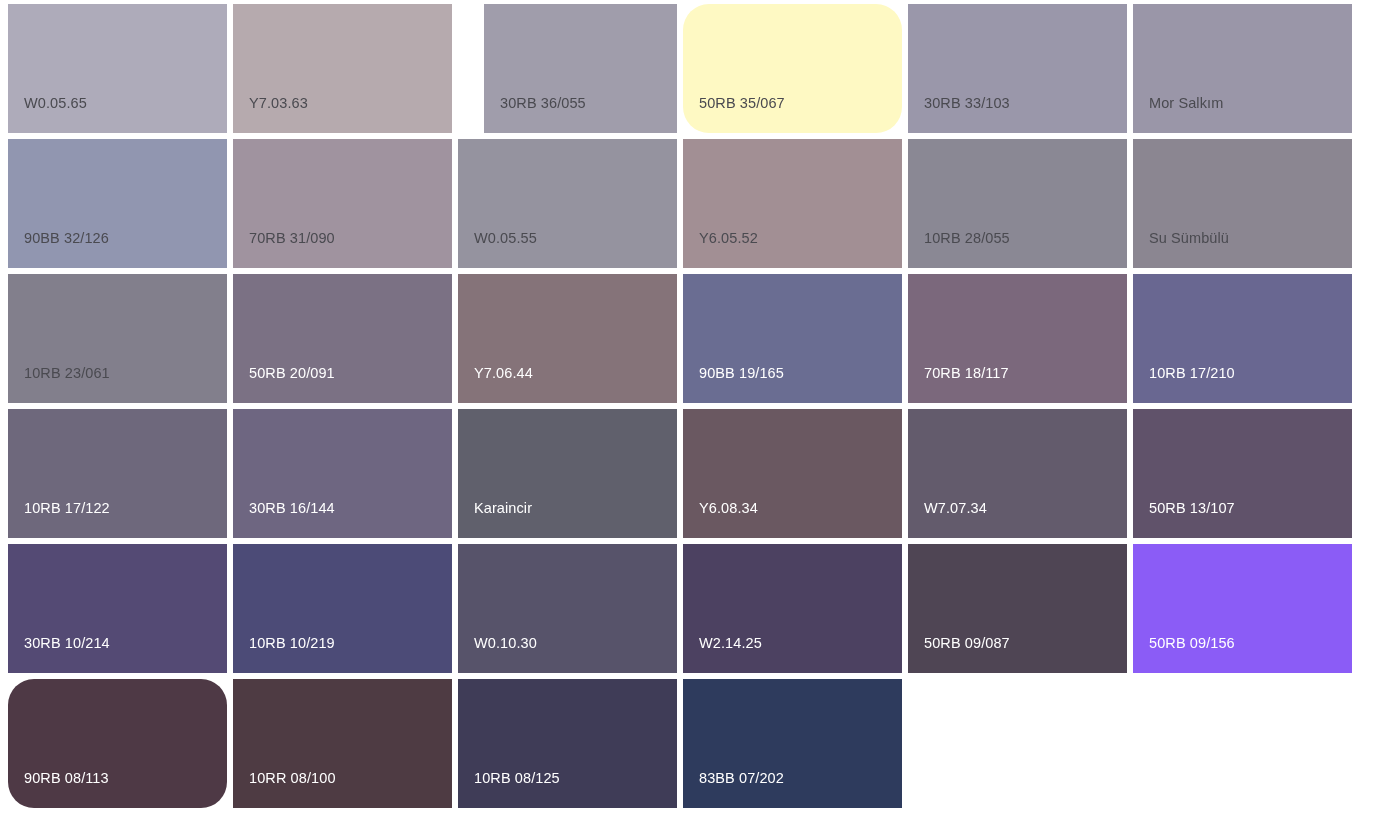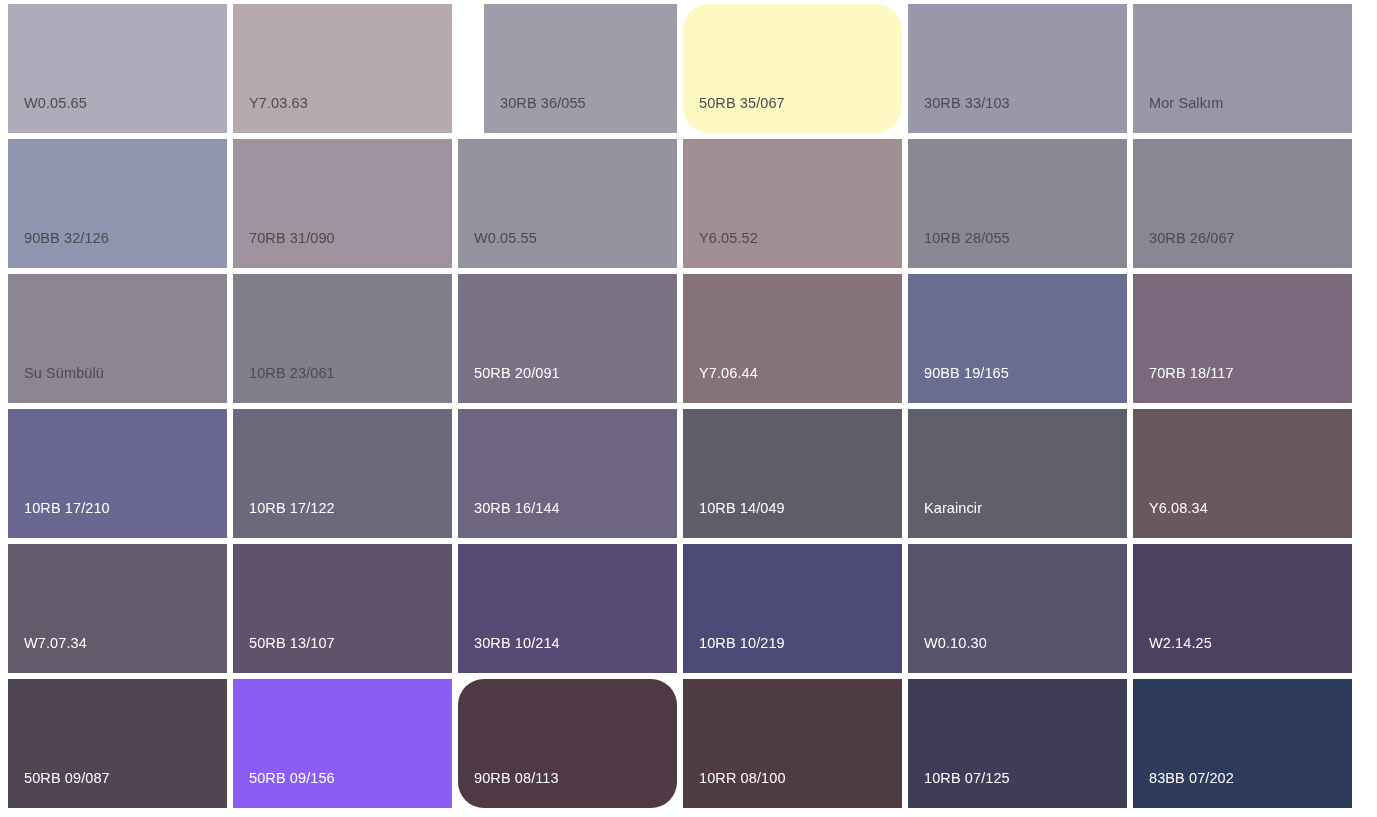--- a/index.html
+++ b/index.html
@@ -73,23 +73,20 @@
     </div>
     <div class="swatch dark-text" style="background-color: rgb(149, 147, 159);">
       <span class="swatch-label">W0.05.55</span>
     </div>
     <div class="swatch dark-text" style="background-color: rgb(162, 143, 148);">
       <span class="swatch-label">Y6.05.52</span>
     </div>
     <div class="swatch dark-text" style="background-color: rgb(138, 136, 148);">
       <span class="swatch-label">10RB 28/055</span>
     </div>
-    <div class="swatch dark-text" style="background-color: rgb(137, 135, 148);">
-      <span class="swatch-label">30RB 26/067</span>
-    </div>
     <div class="swatch dark-text" style="background-color: rgb(139, 134, 145);">
       <span class="swatch-label">Su Sümbülü</span>
     </div>
     <div class="swatch dark-text" style="background-color: rgb(130, 127, 140);">
       <span class="swatch-label">10RB 23/061</span>
     </div>
     <div class="swatch light-text" style="background-color: rgb(123, 113, 132);">
       <span class="swatch-label">50RB 20/091</span>
     </div>
     <div class="swatch light-text" style="background-color: rgb(133, 115, 121);">
@@ -102,23 +99,20 @@
       <span class="swatch-label">70RB 18/117</span>
     </div>
     <div class="swatch light-text" style="background-color: rgb(105, 103, 145);">
       <span class="swatch-label">10RB 17/210</span>
     </div>
     <div class="swatch light-text" style="background-color: rgb(110, 104, 124);">
       <span class="swatch-label">10RB 17/122</span>
     </div>
     <div class="swatch light-text" style="background-color: rgb(110, 102, 129);">
       <span class="swatch-label">30RB 16/144</span>
-    </div>
-    <div class="swatch light-text" style="background-color: rgb(95, 93, 104);">
-      <span class="swatch-label">10RB 14/049</span>
     </div>
     <div class="swatch light-text" style="background-color: rgb(96, 96, 108);">
       <span class="swatch-label">Karaincir</span>
     </div>
     <div class="swatch light-text" style="background-color: rgb(106, 88, 97);">
       <span class="swatch-label">Y6.08.34</span>
     </div>
     <div class="swatch light-text" style="background-color: rgb(99, 91, 108);">
       <span class="swatch-label">W7.07.34</span>
     </div>
@@ -143,18 +137,18 @@
     <div class="swatch light-text" style="background-color: #8b5cf6;">
       <span class="swatch-label">50RB 09/156</span>
     </div>
     <div class="swatch light-text" style="background-color: rgb(78, 57, 69); border-radius: 26px;">
       <span class="swatch-label">90RB 08/113</span>
     </div>
     <div class="swatch light-text" style="background-color: rgb(78, 59, 67);">
       <span class="swatch-label">10RR 08/100</span>
     </div>
     <div class="swatch light-text" style="background-color: rgb(63, 60, 87);">
-      <span class="swatch-label">10RB 07/125</span>
+      <span class="swatch-label">10RB 08/125</span>
     </div>
     <div class="swatch light-text" style="background-color: rgb(46, 59, 93);">
       <span class="swatch-label">83BB 07/202</span>
     </div>
   </div>
 
 </body></html>

